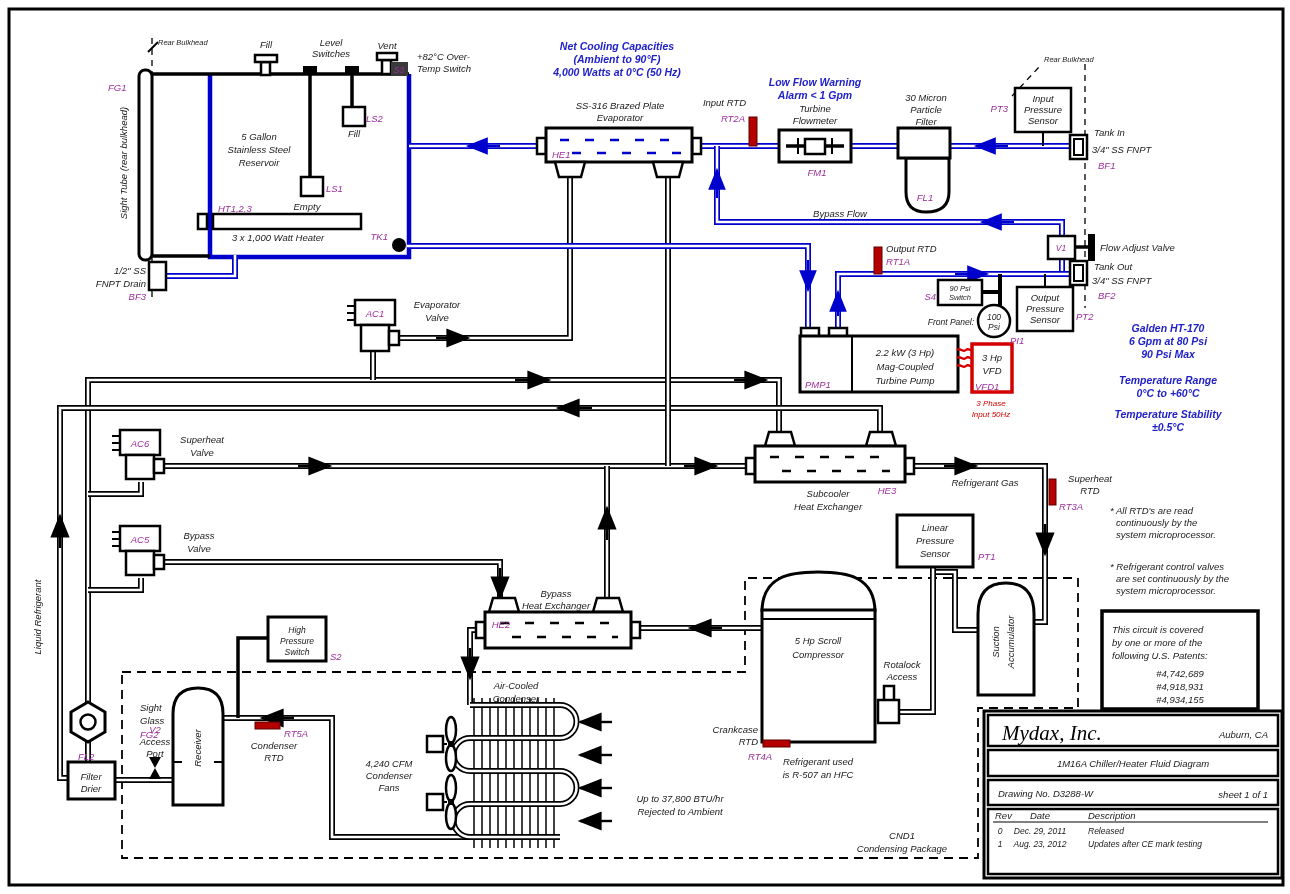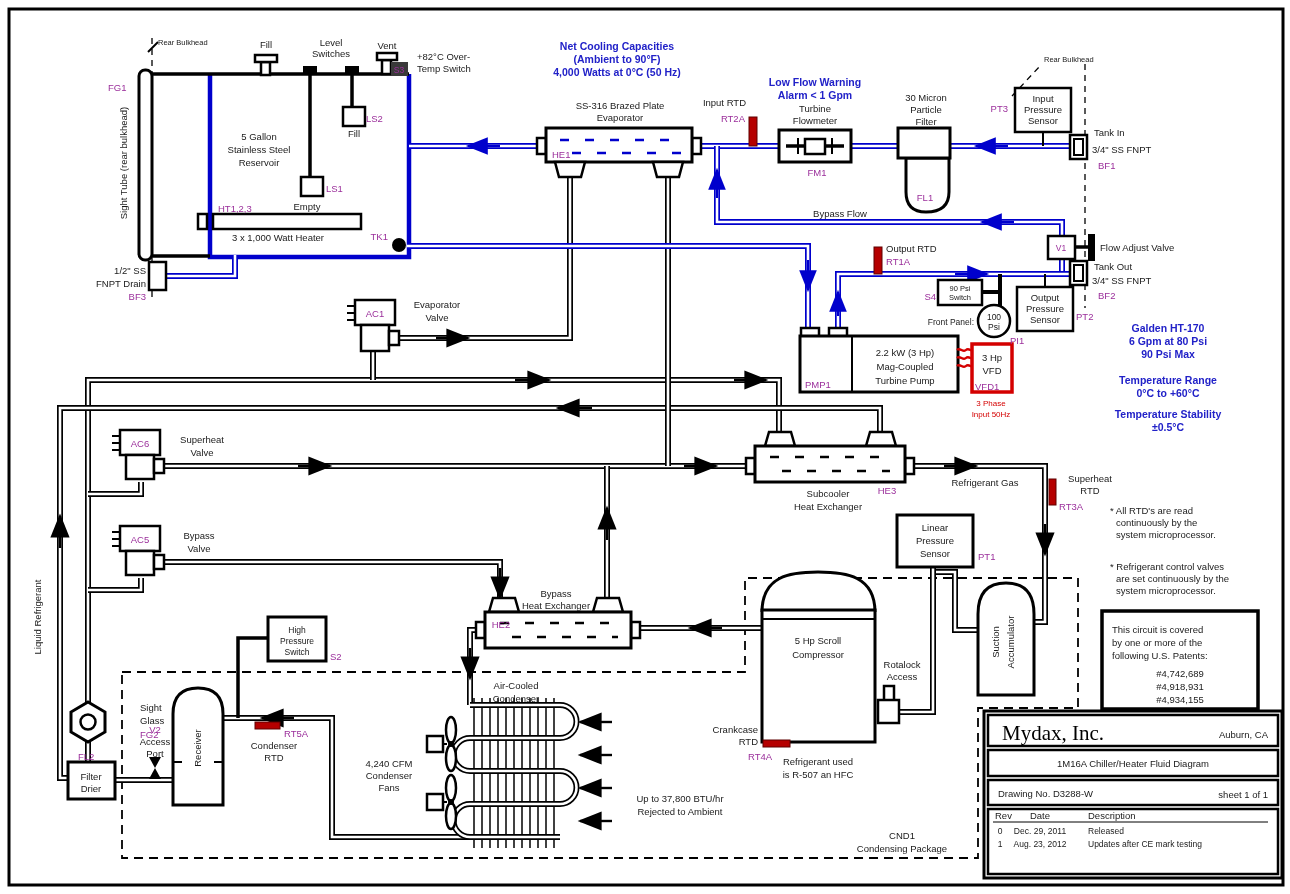--- a/index.html
+++ b/index.html
@@ -1,16 +1,16 @@
 <!DOCTYPE html>
 <html><head>
 <meta charset="utf-8">
 <style>
   html,body{margin:0;padding:0;background:#fff;}
-  #stage{width:1290px;height:894px;position:relative;background:#fff;}
+  #stage{width:1290px;height:894px;position:relative;background:#fff;font-style:italic;}
   svg{display:block;}
   .t{font-family:"Liberation Sans",sans-serif;font-size:9.5px;fill:#1a1a1a;}
   .t7{font-size:7.5px;} .t8{font-size:8.5px;}
   .tc{text-anchor:middle;} .te{text-anchor:end;}
   .tag{fill:#9b2f9b;}
   .tb{fill:#2121c8;font-weight:bold;font-size:10.5px;}
   .tr{fill:#d40000;font-size:8px;}
   .serif{font-family:"Liberation Serif",serif;font-size:21px;fill:#000;}
   .pk{stroke:#000;stroke-width:6;fill:none;}
   .pki{stroke:#fff;stroke-width:2.6;fill:none;}

